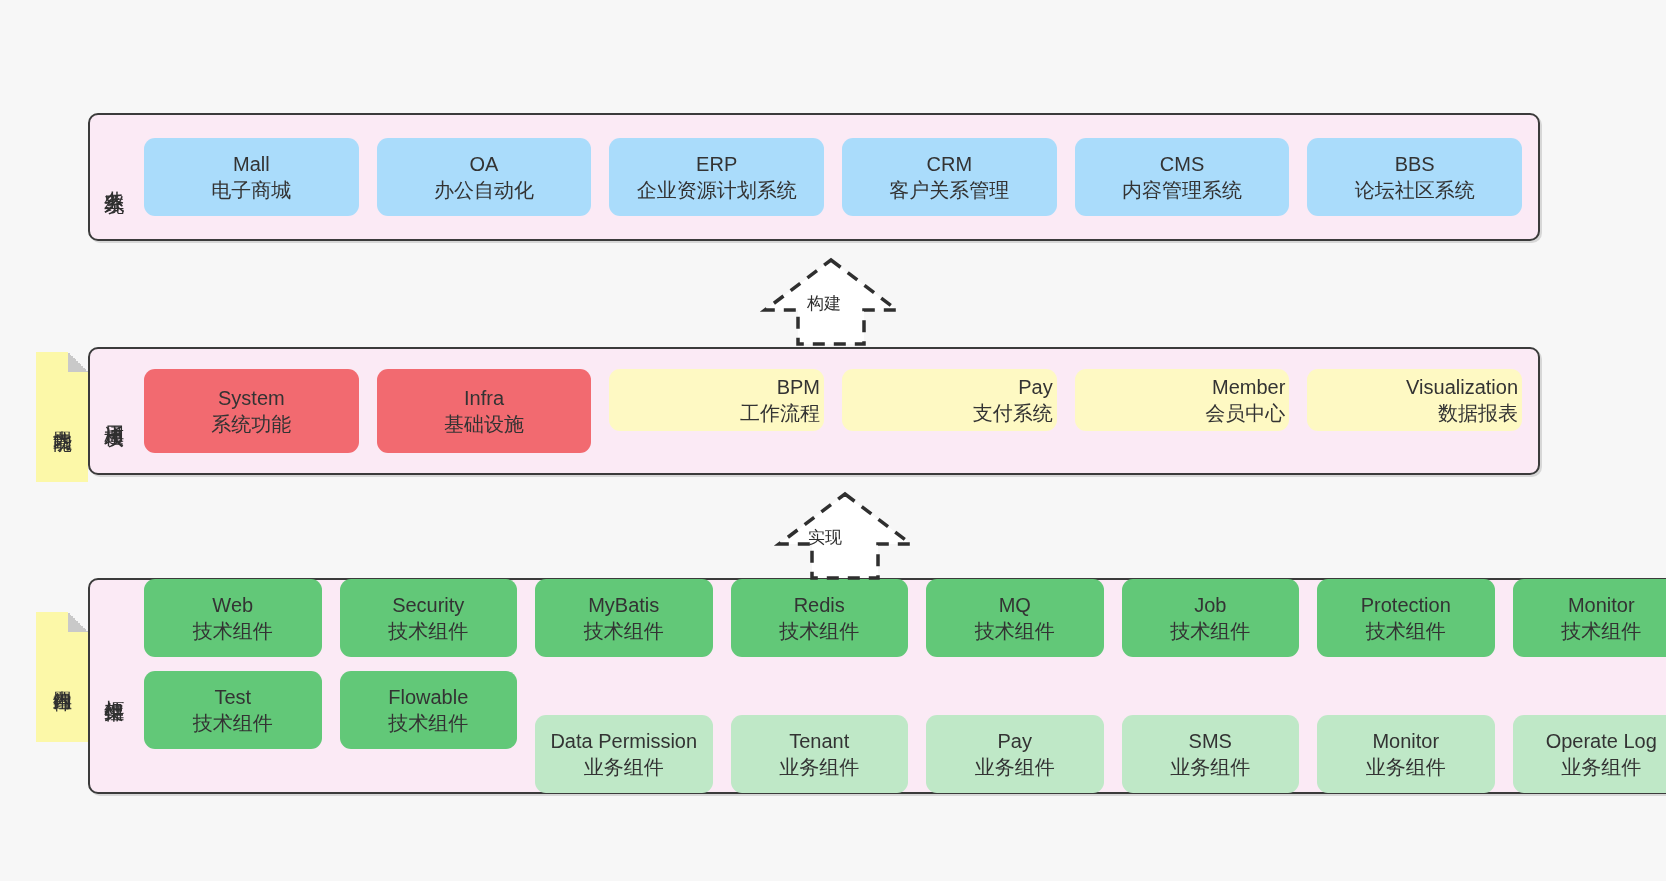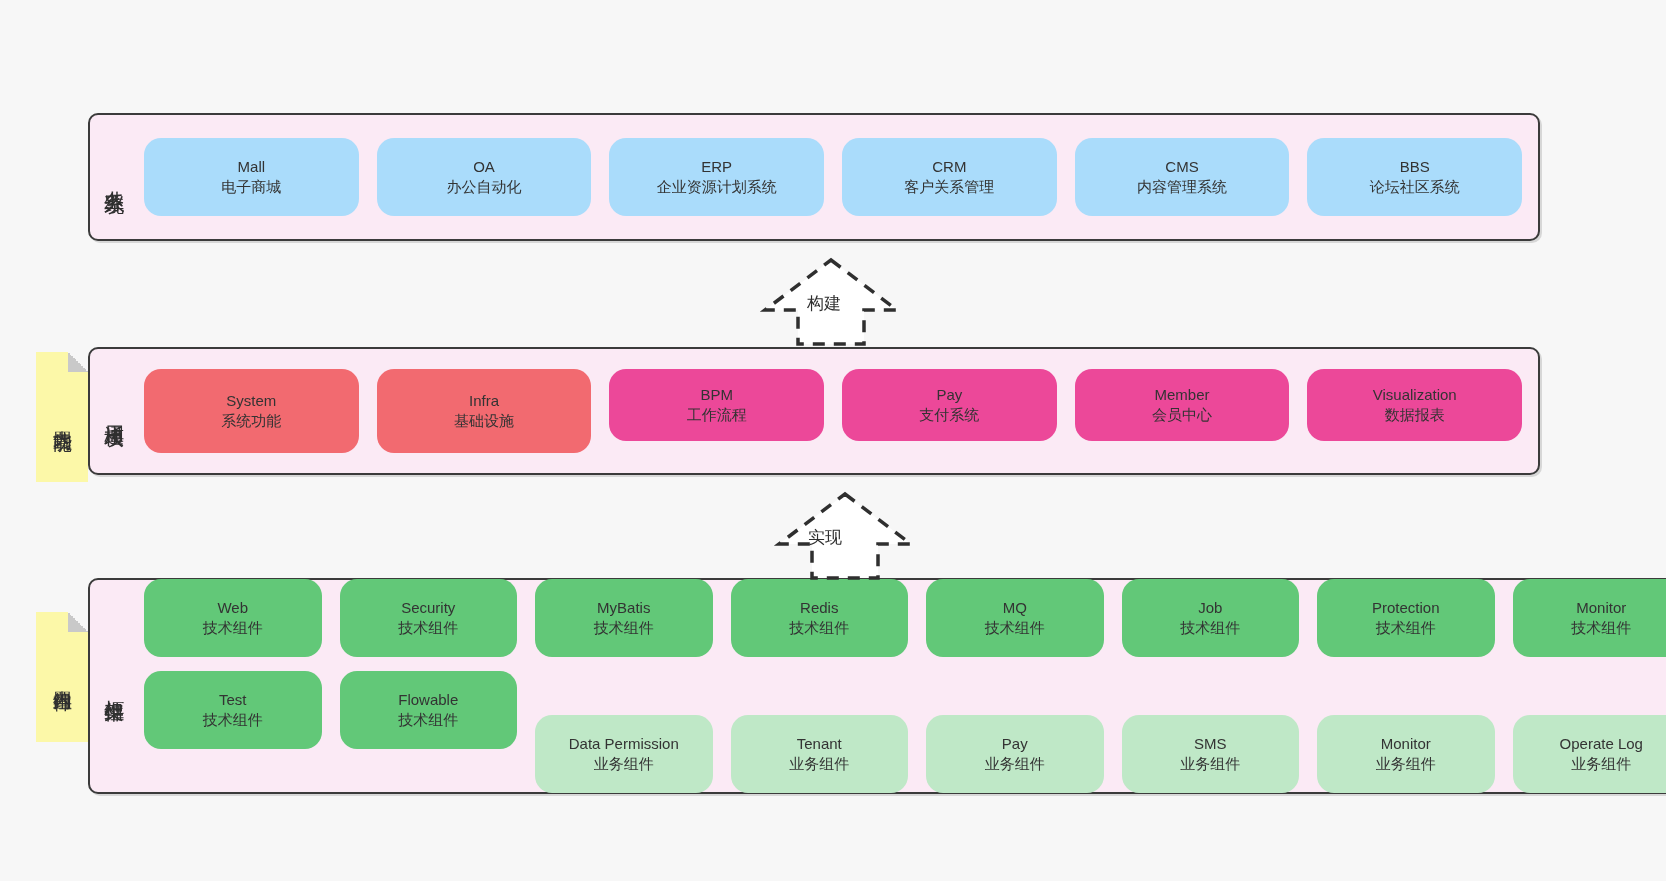--- a/index.html
+++ b/index.html
@@ -60,38 +60,38 @@
 
   .row {
     display: flex;
     gap: 18px;
   }
 
   
   .node {
     flex: 1 1 0;
     box-sizing: border-box;
-    border-radius: 17px;
+    border-radius: 11px;
     display: flex;
     flex-direction: column;
     align-items: center;
     justify-content: center;
     text-align: center;
-    font-size: 15px;
+    font-size: 20px;
     line-height: 1.32;
     color: #333333;
     padding: 6px 4px;
     min-width: 0;
   }
   .node .en { white-space: normal; }
   .node .cn { white-space: nowrap; }
 
   .node-blue   { background: #aadcfb; height: 78px; }
   .node-red    { background: #f26a70; height: 84px; }
-  .node-pink   { background: #ec4899; height: 72px; }
+  .node-pink   { background: #fef9c3; height: 62px; align-items: flex-end; }
   .node-green  { background: #62c878; height: 78px; }
   .node-lgreen { background: #bfe8c7; height: 78px; margin-top: 44px; }
 
   
   .sticky {
     position: absolute;
     box-sizing: border-box;
     width: 52px;
     background: #fcf8a8;
     font-size: 19px;

